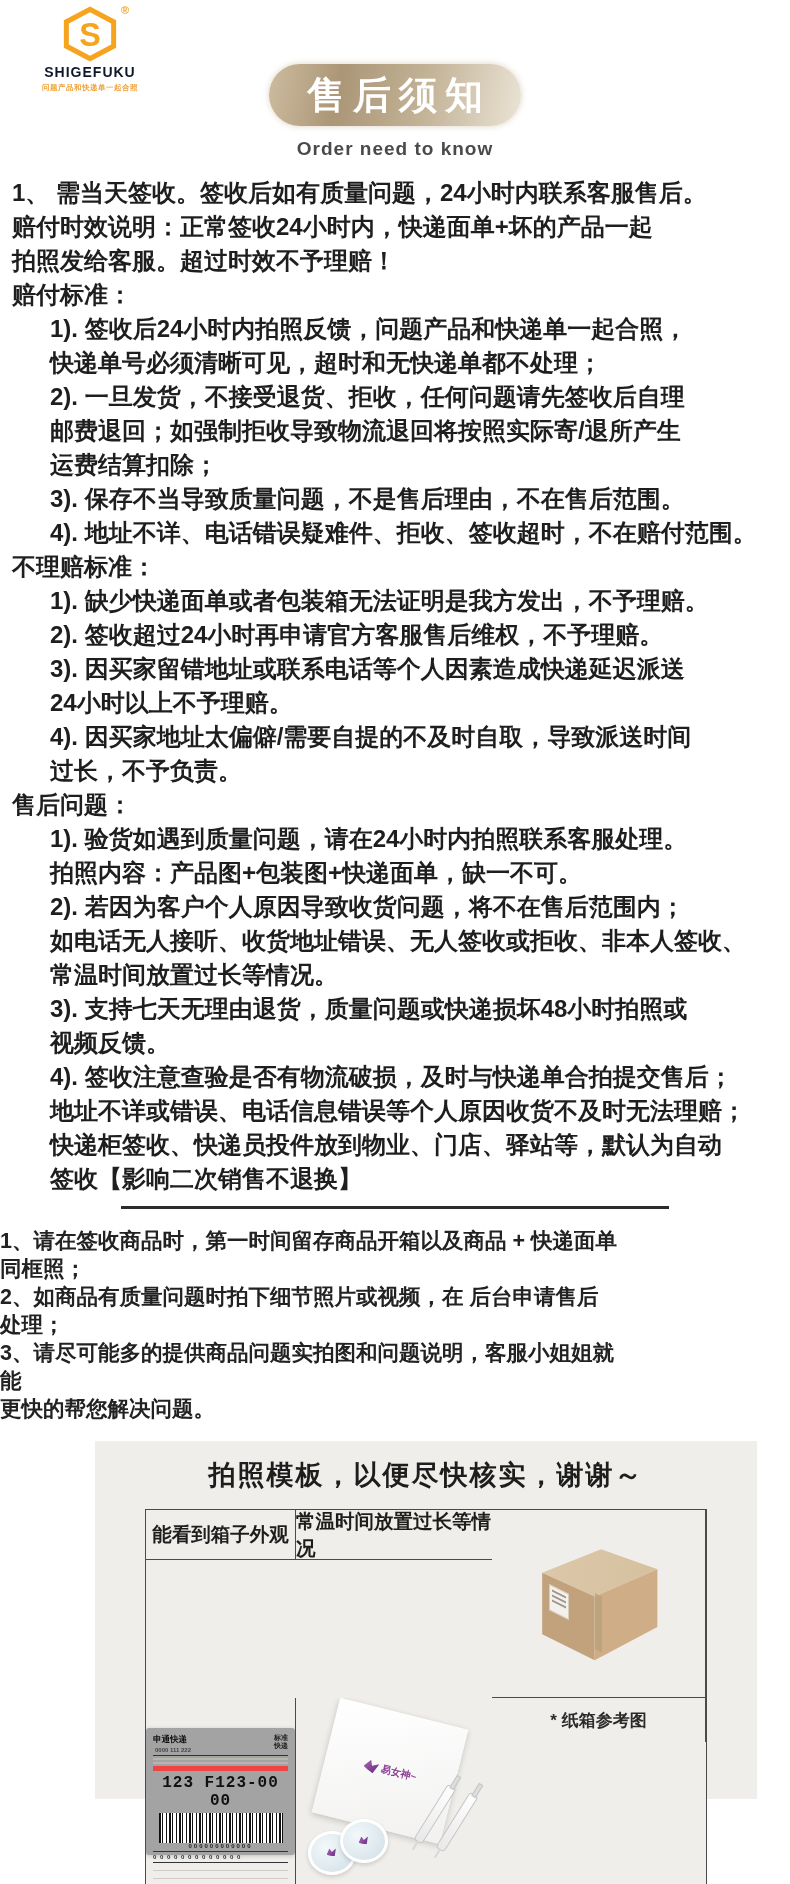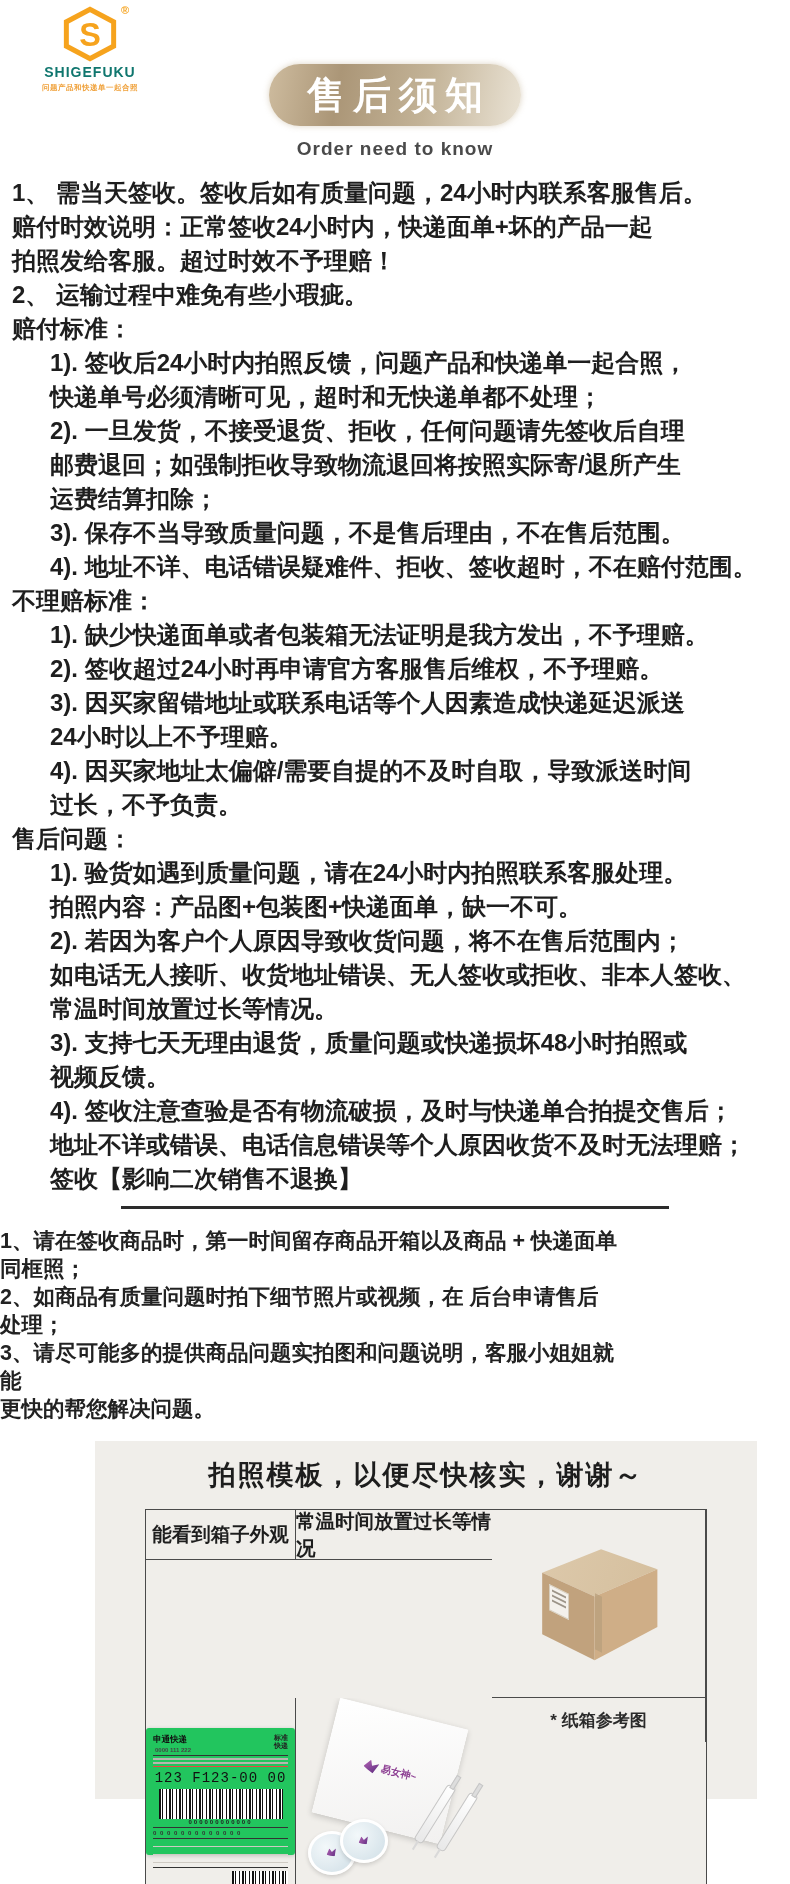--- a/index.html
+++ b/index.html
@@ -4,21 +4,21 @@
 <style>
   html,body{margin:0;padding:0;background:#ffffff;}
   .page{position:relative;width:790px;height:1884px;margin:0 auto;background:#ffffff;overflow:hidden;
         font-family:"Liberation Sans","DejaVu Sans",sans-serif;color:#202020;}
 
   
   .logo-block{position:absolute;top:6px;left:20px;width:140px;text-align:center;}
   .logo-mark{position:relative;width:66px;height:56px;margin:0 auto;}
   .logo-mark svg{display:block;}
   .reg{position:absolute;top:-2px;right:-6px;font-size:11px;color:#f6a31d;font-weight:bold;}
-  .logo-name{margin-top:2px;font-size:14px;font-weight:bold;color:#0f766e;letter-spacing:1px;}
+  .logo-name{margin-top:2px;font-size:14px;font-weight:bold;color:#0f172a;letter-spacing:1px;}
   .logo-sub{margin-top:3px;font-size:7.5px;color:#f0a23c;font-weight:bold;letter-spacing:.5px;}
 
   
   .pill{width:252px;height:62px;margin:64px auto 0;border-radius:40px;
         background:linear-gradient(100deg,#cebc9f 0%,#ab9677 28%,#c3b397 62%,#eae3d5 100%);
         display:flex;align-items:center;justify-content:center;box-shadow:0 0 6px rgba(180,160,125,.45);}
   .pill-text{color:#ffffff;font-size:38px;font-weight:bold;letter-spacing:8px;text-indent:8px;}
   .subtitle{margin-top:12px;text-align:center;font-size:19px;color:#4a4a4a;letter-spacing:1px;font-weight:600;}
 
   
@@ -49,30 +49,30 @@
   .box3d{position:relative;width:128px;height:118px;}
   .face{position:absolute;left:0;top:0;width:100%;height:100%;}
   .face.top{clip-path:polygon(6% 24%,52% 4%,96% 21%,47% 44%);background:linear-gradient(110deg,#ddc9ab,#d3bd9b);}
   .face.left{clip-path:polygon(6% 24%,47% 44%,47% 98%,6% 76%);background:#c1a27d;}
   .face.right{clip-path:polygon(47% 44%,96% 21%,96% 70%,47% 98%);background:#cfae87;}
   .tape{position:absolute;left:47%;top:43%;width:7px;height:56px;background:rgba(185,160,125,.8);transform:skewY(26deg);}
   .box-label{position:absolute;left:11%;top:38%;width:18px;height:24px;background:#f4f1ec;border:1px solid #d6cdbd;transform:skewY(26deg);}
   .box-label i{display:block;height:2px;margin:3px 2px 0;background:#9c9488;}
 
   
-  .waybill{width:150px;height:127px;background:#22c55e;border-radius:3px;box-shadow:0 1px 4px rgba(0,0,0,.18);
+  .waybill{width:150px;height:127px;background:#a3a3a3;border-radius:3px;box-shadow:0 1px 4px rgba(0,0,0,.18);
            padding:6px 7px;box-sizing:border-box;font-weight:600;}
   .wb-head{display:flex;justify-content:space-between;align-items:flex-start;}
   .wb-courier{font-size:8.5px;font-weight:bold;color:#111;}
   .wb-code{font-size:6px;color:#444;margin:1px 2px 0;}
   .wb-svc{font-size:7px;line-height:8px;text-align:right;color:#222;font-weight:bold;}
   .wb-addr{margin-top:2px;border-top:1px solid #333;padding-top:2px;}
   .wb-addr i{display:block;height:2px;background:#b9b5af;margin-bottom:2px;}
-  .wb-track{margin-top:2px;border-top:1px solid #ef4444;padding-top:3px;text-align:center;
-            font-family:"Liberation Mono","DejaVu Sans Mono",monospace;font-size:14px;font-weight:normal;letter-spacing:1px;color:#111;}
+  .wb-track{margin-top:2px;border-top:5px solid #ef4444;padding-top:3px;text-align:center;
+            font-family:"Liberation Mono","DejaVu Sans Mono",monospace;font-size:16px;font-weight:bold;letter-spacing:1px;color:#111;}
   .wb-barcode{margin:3px auto 0;width:124px;height:30px;
       background:repeating-linear-gradient(90deg,#111 0 2px,#fff 2px 3px,#111 3px 4px,#fff 4px 7px,#111 7px 8px,#fff 8px 10px);}
   .wb-digits{text-align:center;font-size:6px;letter-spacing:2px;color:#222;}
   .wb-ticks{margin-top:2px;border-top:1px solid #333;padding-top:2px;font-size:6px;letter-spacing:1px;color:#333;
             white-space:nowrap;overflow:hidden;}
   .wb-rows{margin-top:2px;border-top:1px solid #333;}
   .wb-rows i{display:block;height:3px;border-bottom:1px solid #cfcbc4;margin:4px 0;}
   .wb-bot{margin-top:2px;border-top:1px solid #333;padding-top:3px;display:flex;justify-content:flex-end;}
   .wb-barcode.small{width:56px;height:16px;margin:0;}
 
@@ -117,21 +117,20 @@
   <div class="pill">
     <span class="pill-text">售后须知</span>
   </div>
   <div class="subtitle">Order need to know</div>
 
   <div class="notice">
 
   <div class="line">1、 需当天签收。签收后如有质量问题，24小时内联系客服售后。</div>
       <div class="line">赔付时效说明：正常签收24小时内，快递面单+坏的产品一起</div>
       <div class="line">拍照发给客服。超过时效不予理赔！</div>
-      <div class="line">2、 运输过程中难免有些小瑕疵。</div>
       <div class="line">赔付标准：</div>
       <div class="line indent">1). 签收后24小时内拍照反馈，问题产品和快递单一起合照，</div>
       <div class="line indent">快递单号必须清晰可见，超时和无快递单都不处理；</div>
       <div class="line indent">2). 一旦发货，不接受退货、拒收，任何问题请先签收后自理</div>
       <div class="line indent">邮费退回；如强制拒收导致物流退回将按照实际寄/退所产生</div>
       <div class="line indent">运费结算扣除；</div>
       <div class="line indent">3). 保存不当导致质量问题，不是售后理由，不在售后范围。</div>
       <div class="line indent">4). 地址不详、电话错误疑难件、拒收、签收超时，不在赔付范围。</div>
       <div class="line">不理赔标准：</div>
       <div class="line indent">1). 缺少快递面单或者包装箱无法证明是我方发出，不予理赔。</div>
@@ -143,20 +142,21 @@
       <div class="line">售后问题：</div>
       <div class="line indent">1). 验货如遇到质量问题，请在24小时内拍照联系客服处理。</div>
       <div class="line indent">拍照内容：产品图+包装图+快递面单，缺一不可。</div>
       <div class="line indent">2). 若因为客户个人原因导致收货问题，将不在售后范围内；</div>
       <div class="line indent">如电话无人接听、收货地址错误、无人签收或拒收、非本人签收、</div>
       <div class="line indent">常温时间放置过长等情况。</div>
       <div class="line indent">3). 支持七天无理由退货，质量问题或快递损坏48小时拍照或</div>
       <div class="line indent">视频反馈。</div>
       <div class="line indent">4). 签收注意查验是否有物流破损，及时与快递单合拍提交售后；</div>
       <div class="line indent">地址不详或错误、电话信息错误等个人原因收货不及时无法理赔；</div>
+      <div class="line indent">快递柜签收、快递员投件放到物业、门店、驿站等，默认为自动</div>
       <div class="line indent">签收【影响二次销售不退换】</div>
     </div>
 
   <div class="tpl-rule"></div>
   <div class="tpl-lines">
 
   <div class="line">1、请在签收商品时，第一时间留存商品开箱以及商品 + 快递面单</div>
       <div class="line">同框照；</div>
       <div class="line">2、如商品有质量问题时拍下细节照片或视频，在 后台申请售后</div>
       <div class="line">处理；</div>

